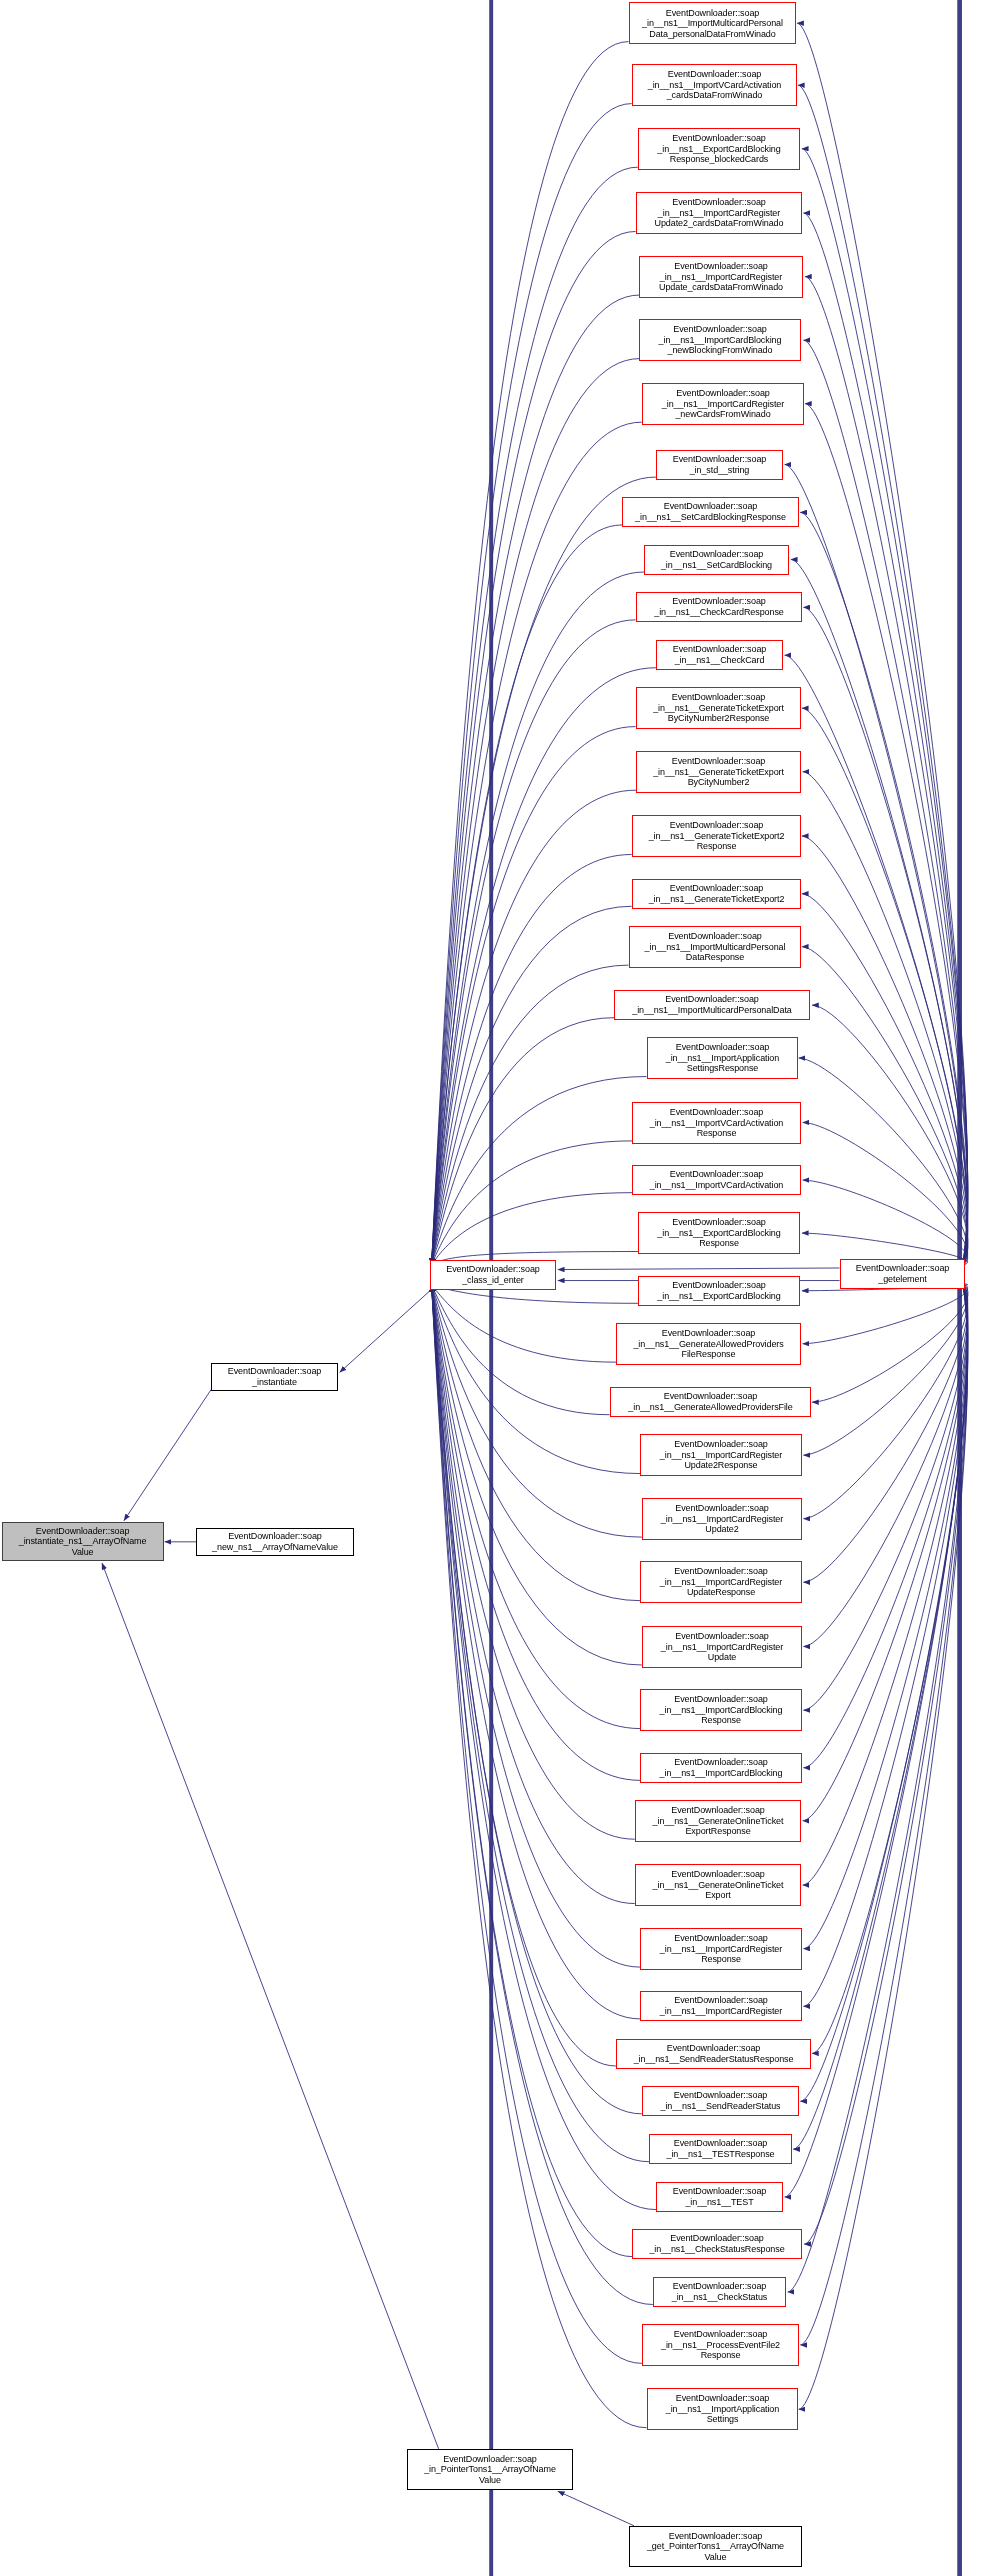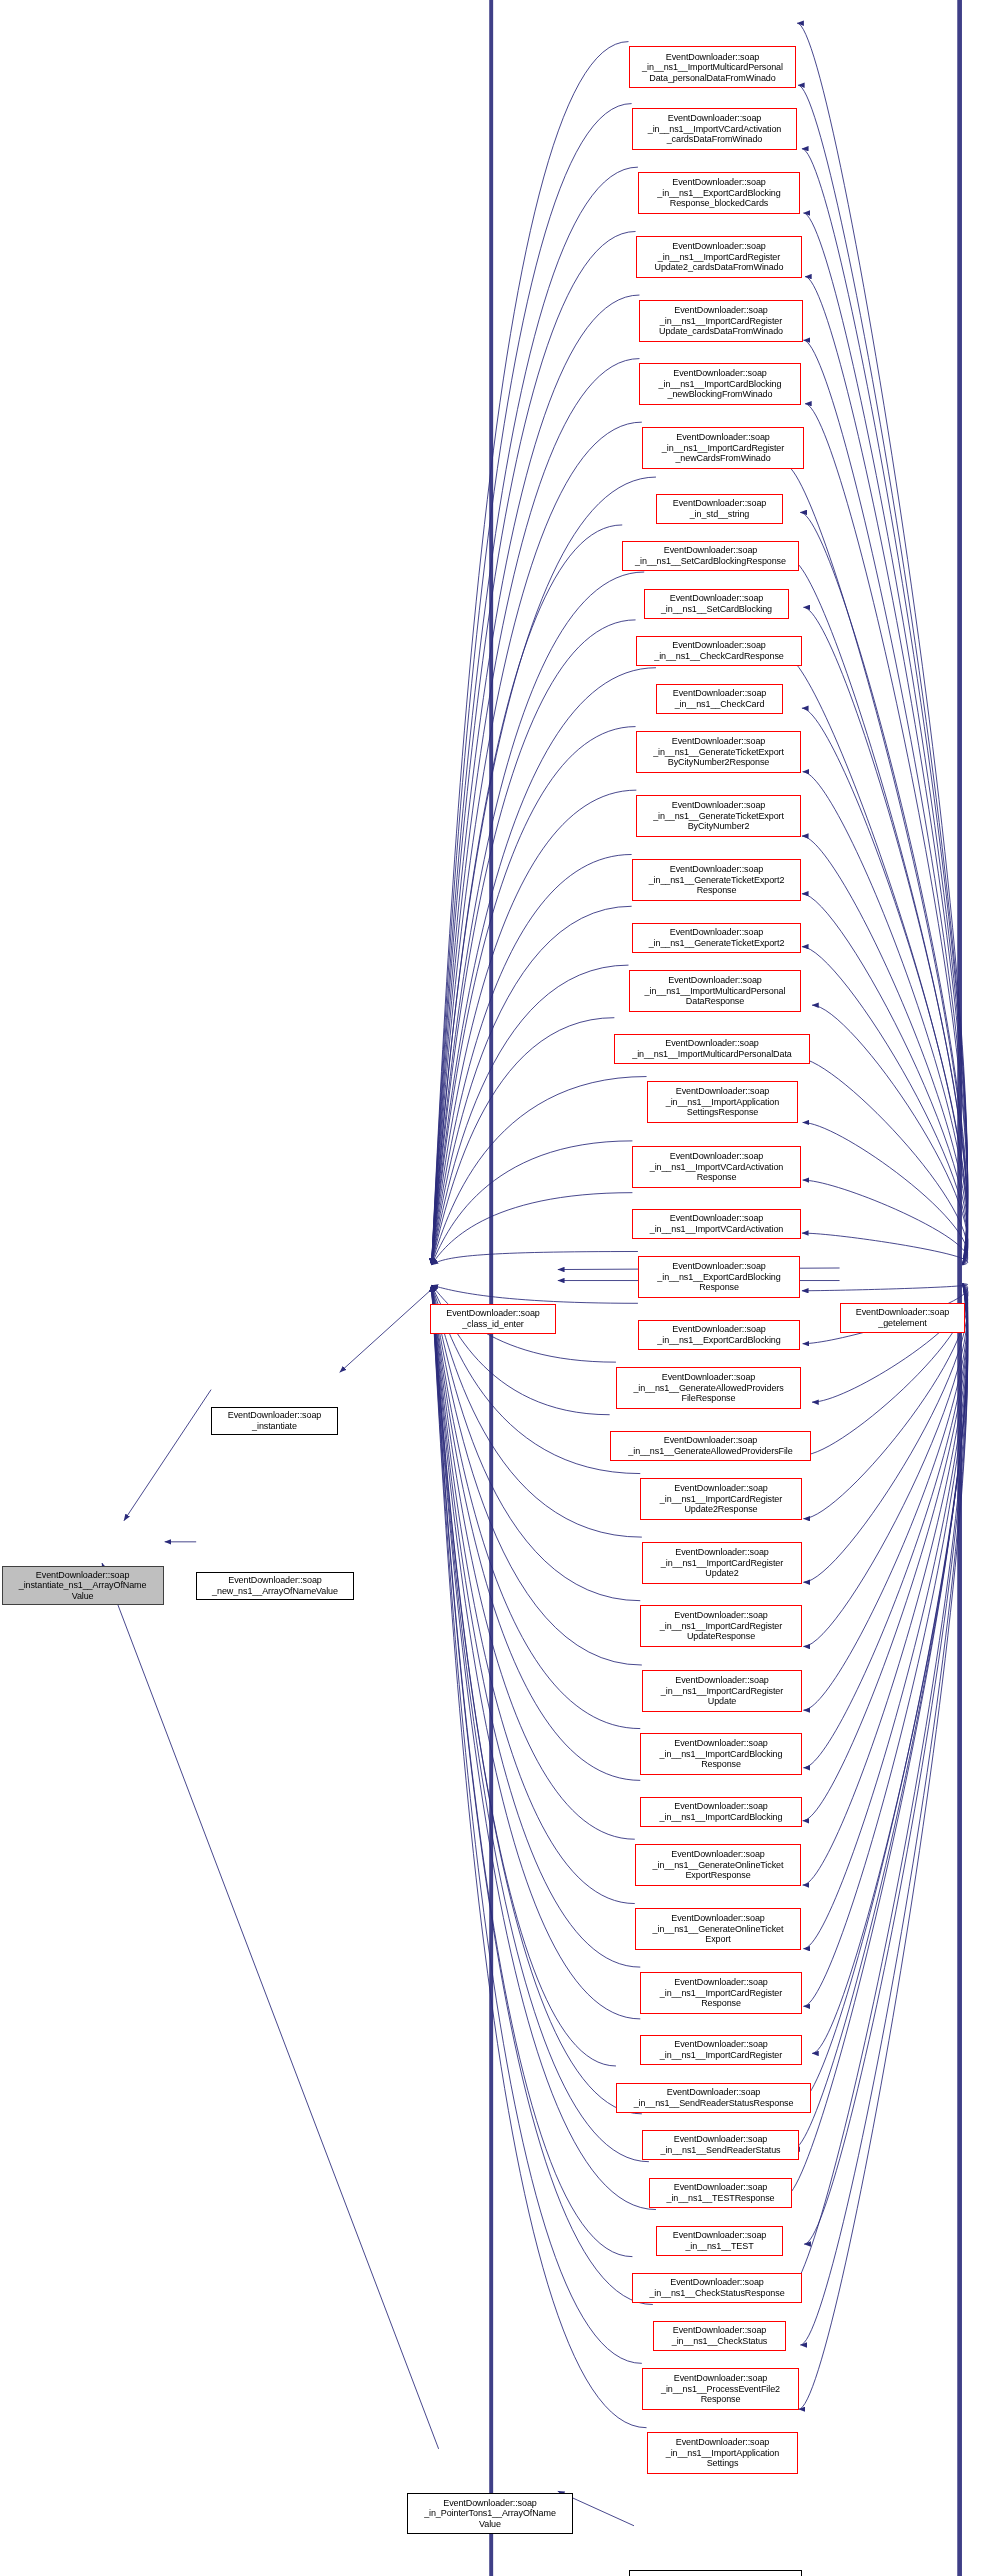--- a/index.html
+++ b/index.html
@@ -15,21 +15,20 @@
     justify-content:center;
     text-align:center;
     background:#ffffff;
     border:0.8px solid #ff0000;
     color:#000000;
     font-size:9px;
     line-height:10.6px;
     letter-spacing:-0.1px;
     white-space:pre-line;
     padding:0.8px 1.6px;
-    margin-top:44px;
   }
   .node.black{border:0.8px solid #000000;}
   .node.focus{background:#bfbfbf;border:0.8px solid #404040;}
 </style>
 </head>
 <body>
 
 <div id="graph">
   <svg id="edges" viewBox="0 0 1263 3283" xmlns="http://www.w3.org/2000/svg">
     <defs>

